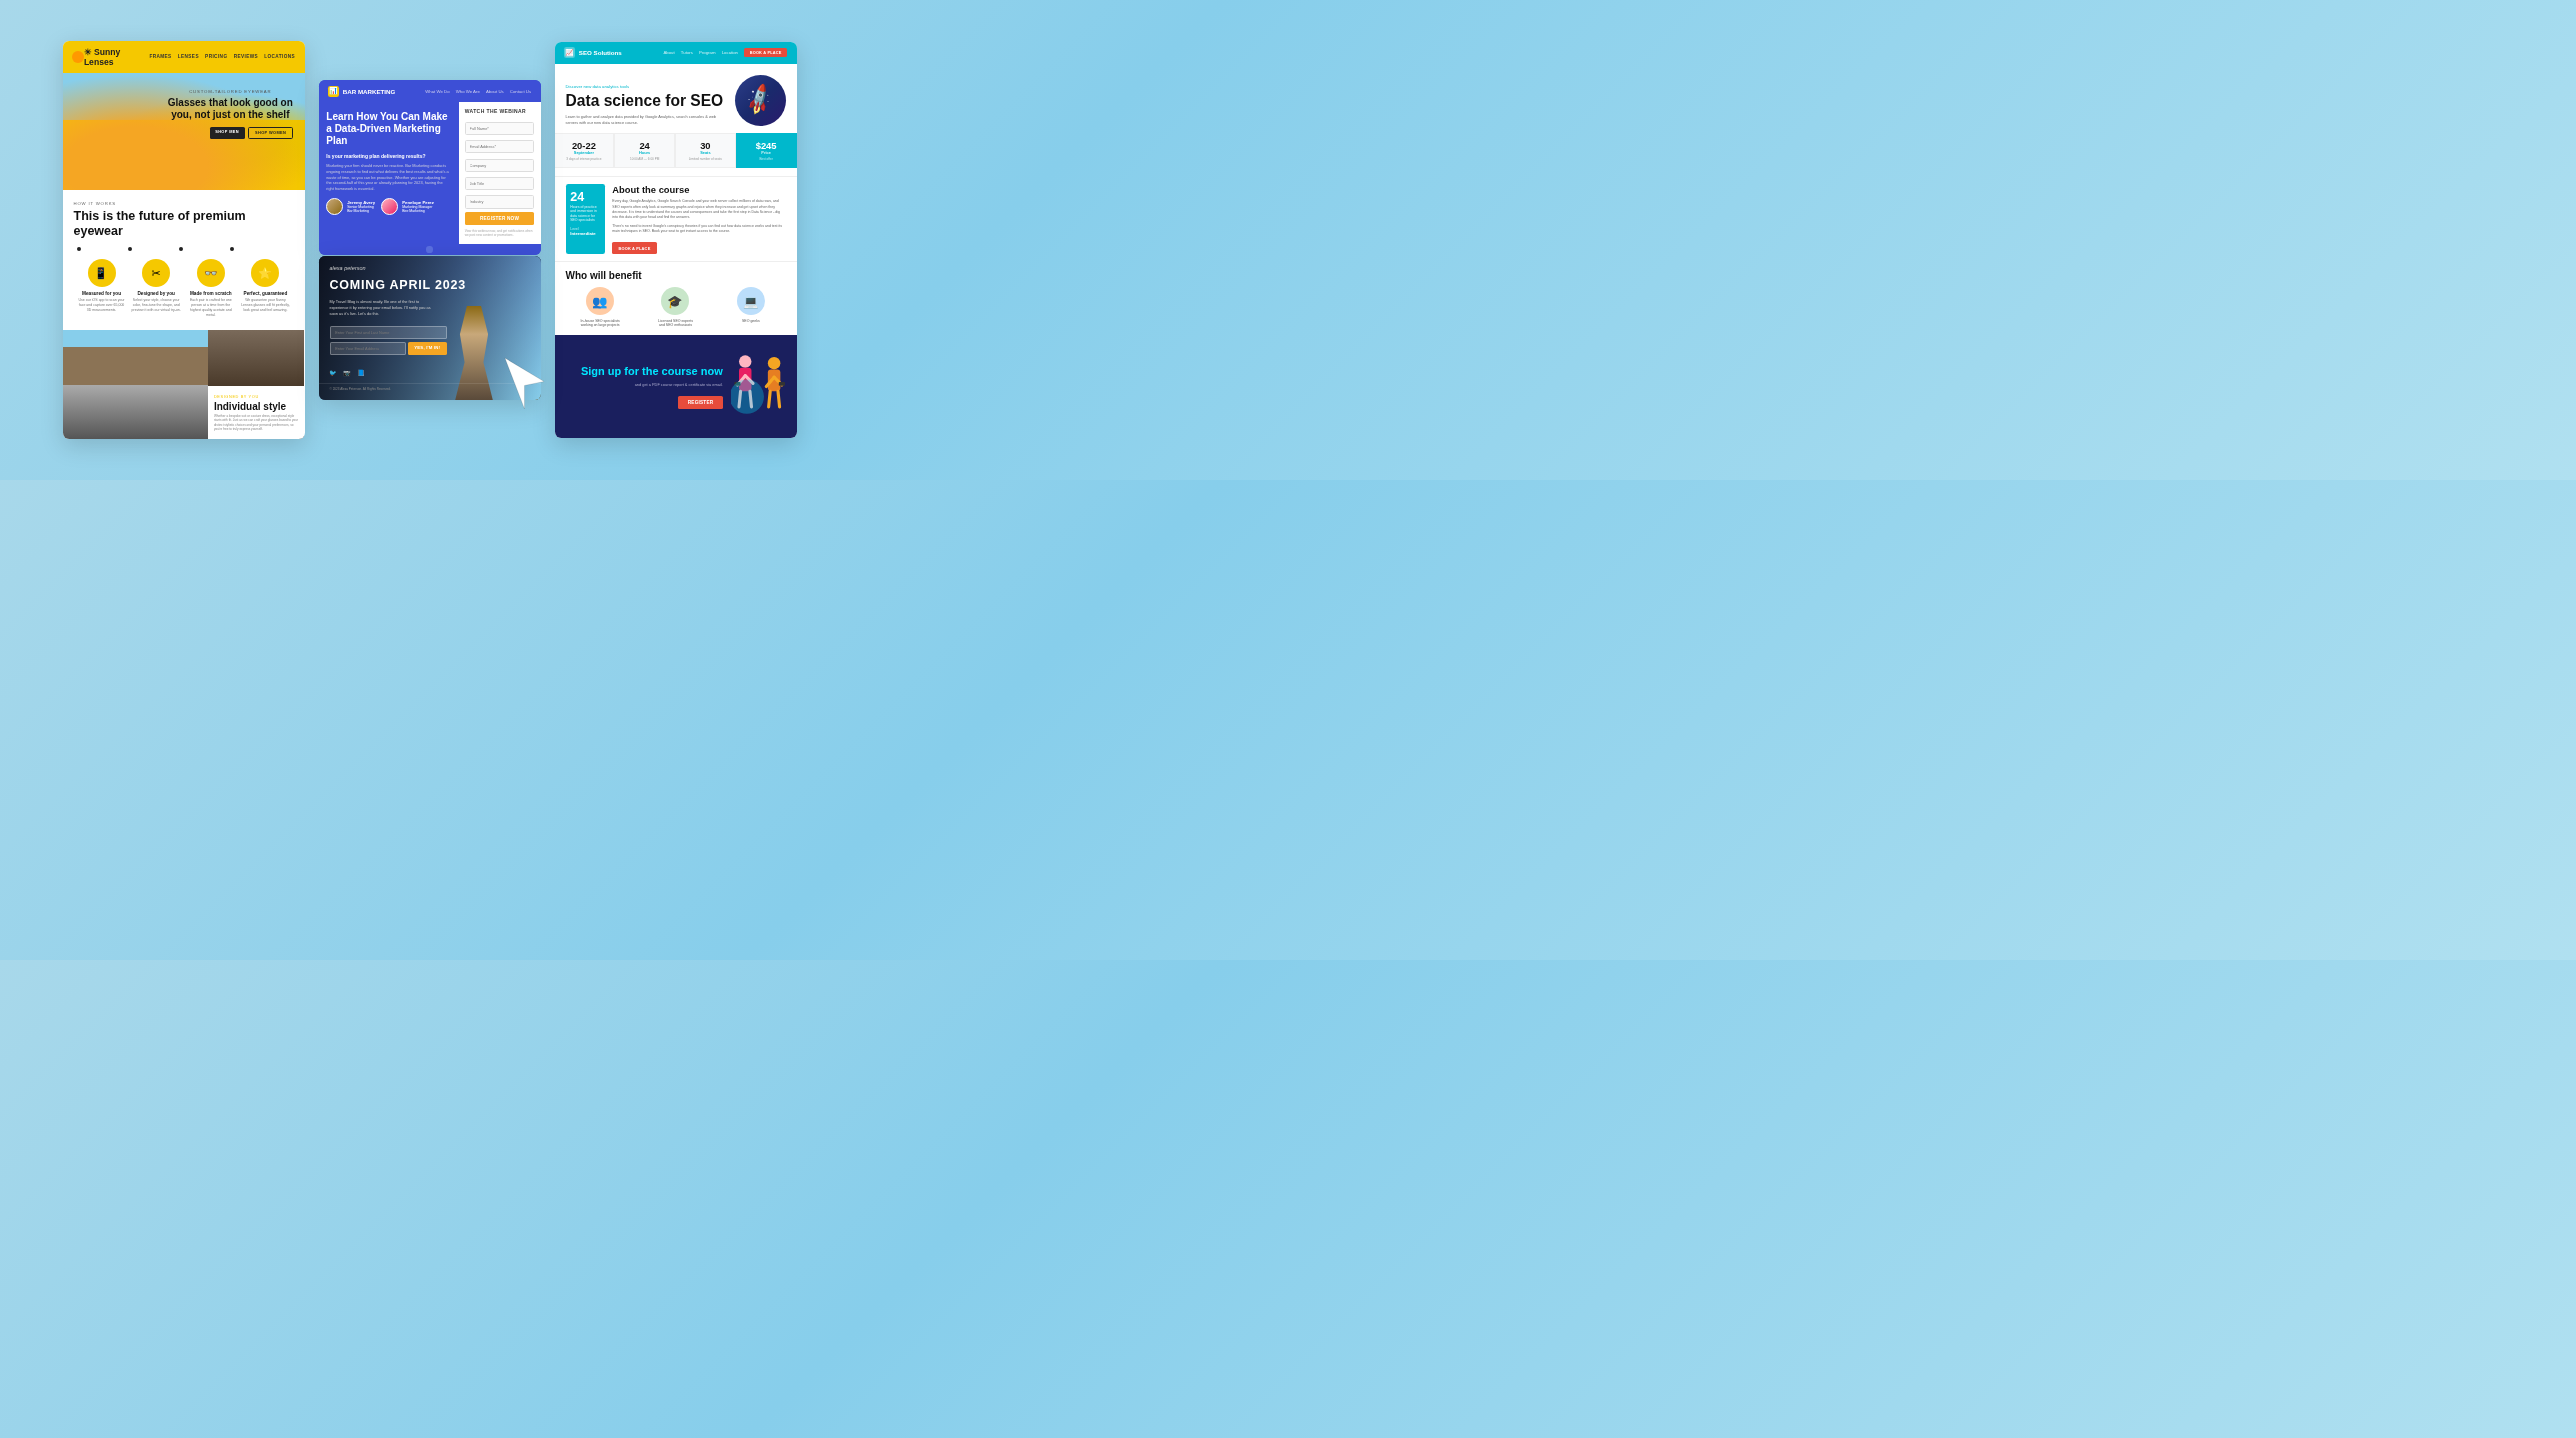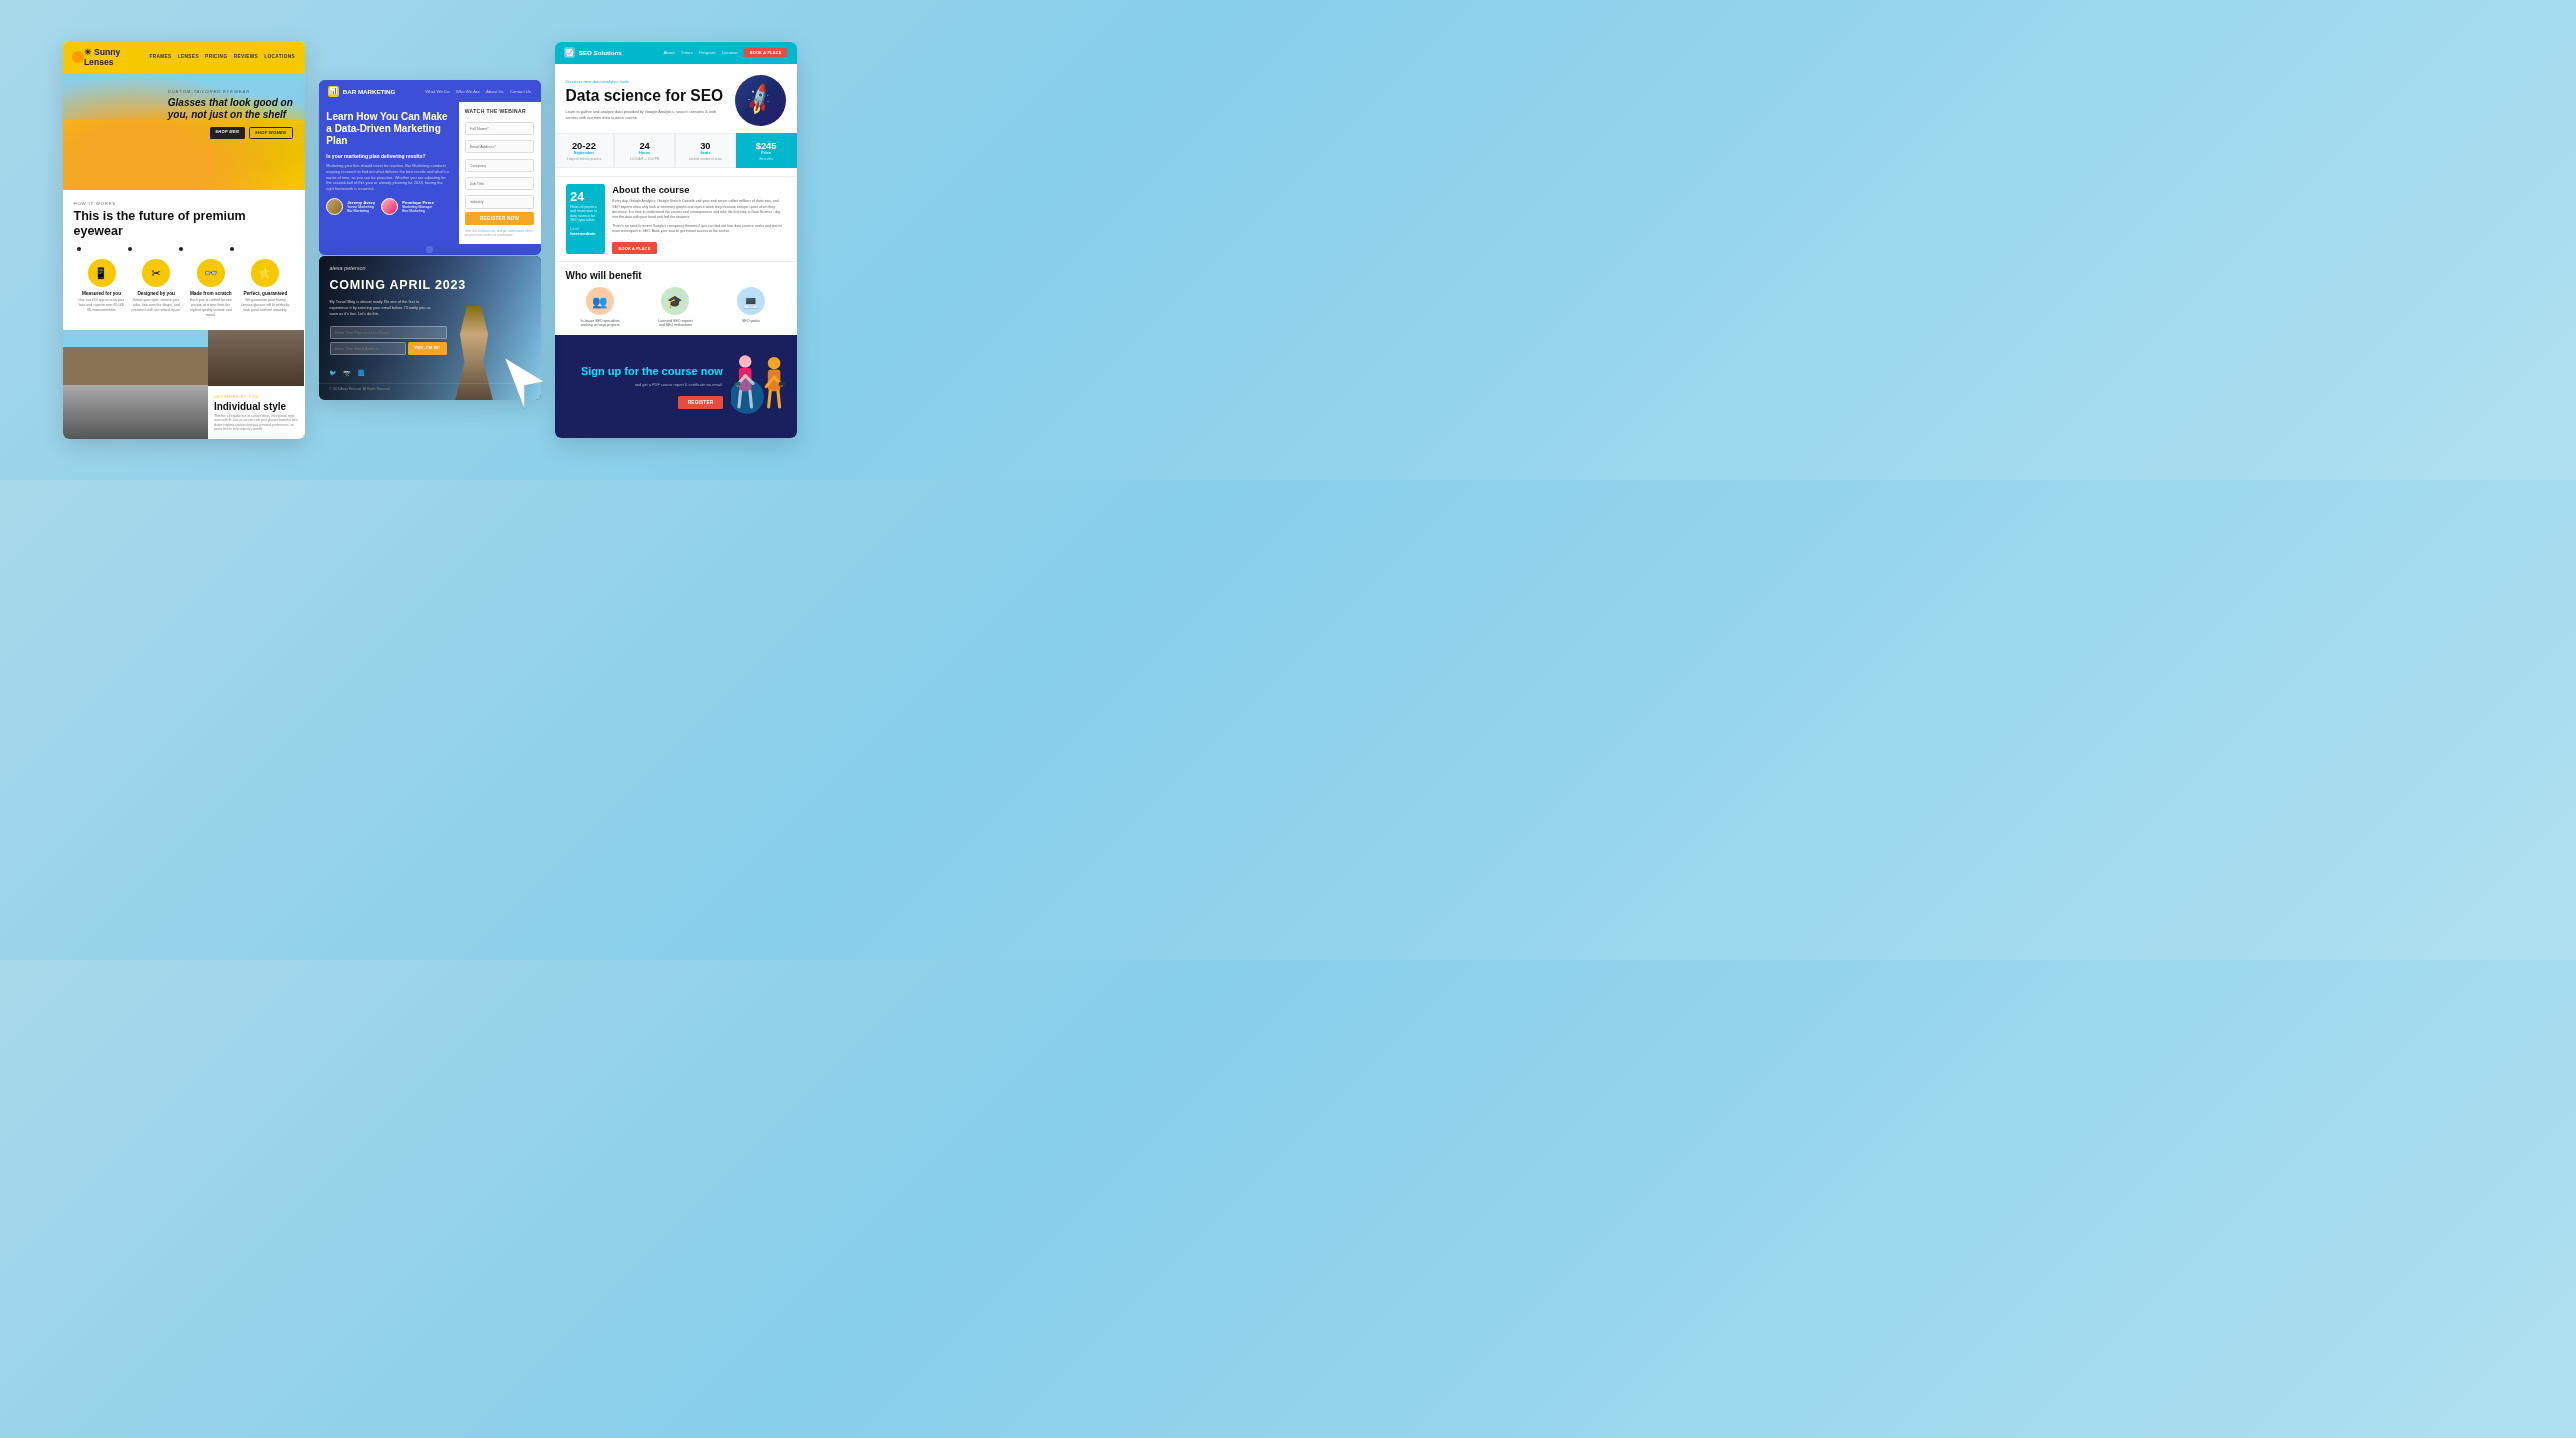--- a/index.html
+++ b/index.html
@@ -64,23 +64,22 @@
       position: absolute;
       bottom: 0; left: 0; right: 0; top: 0;
       background: radial-gradient(ellipse at 30% 80%, #f5a623 30%, transparent 70%),
                   radial-gradient(ellipse at 70% 60%, #e8c000 20%, transparent 50%),
                   linear-gradient(180deg, #87ceeb 0%, #87ceeb 40%, #f5c800 40%);
     }
     .sl-hero-text {
       position: absolute;
       top: 15.6px;
       right: 11.7px;
-      text-align: left;
+      text-align: center;
       max-width: 125px;
-      font-style: italic;
     }
     .sl-hero-subtitle {
       font-size: 4.3px;
       color: #555;
       letter-spacing: 0.8px;
       text-transform: uppercase;
       margin-bottom: 3.1px;
     }
     .sl-hero-title {
       font-size: 10px;
@@ -543,21 +542,21 @@
       font-size: 3.9px;
       font-weight: 700;
       padding: 2.3px 5.5px;
       border-radius: 1.6px;
       letter-spacing: 0.2px;
     }
     .seo-hero {
       padding: 11px 11px 7.8px;
       display: flex;
       gap: 7.8px;
-      align-items: center;
+      align-items: flex-end;
     }
     .seo-hero-text {
       flex: 1;
     }
     .seo-discover {
       font-size: 4.3px;
       color: #00b8cc;
       margin-bottom: 3.1px;
     }
     .seo-main-title {

